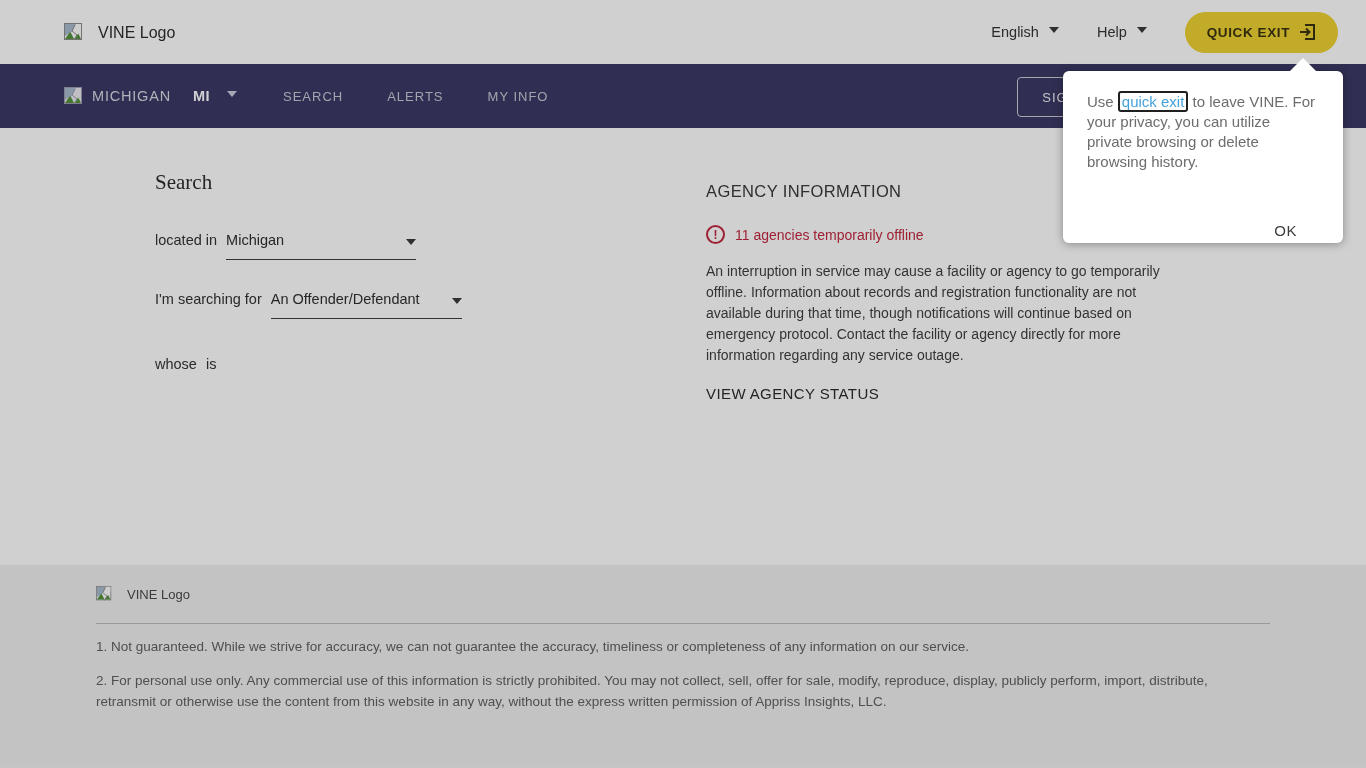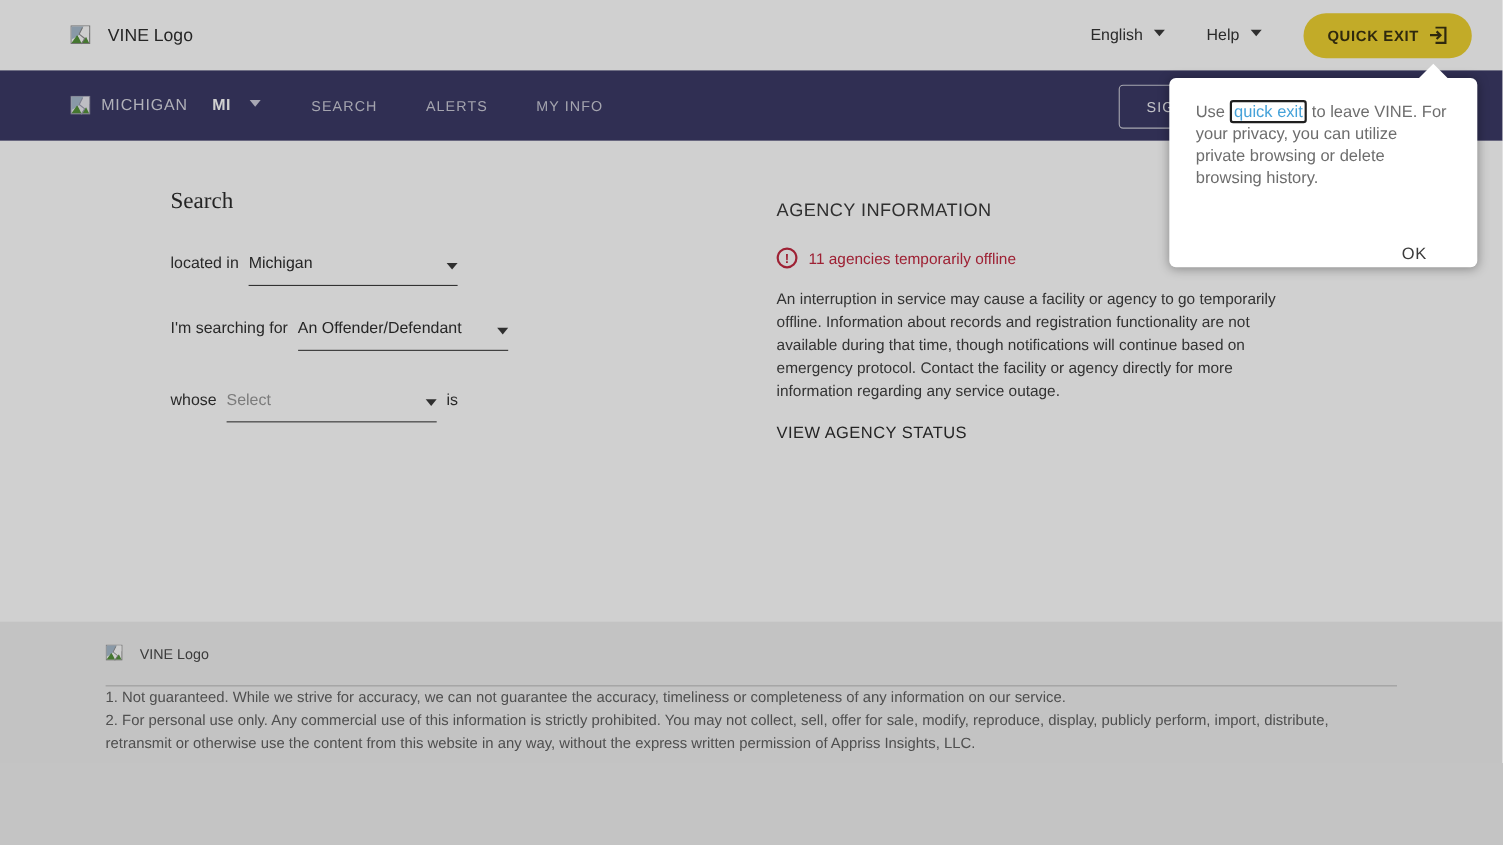--- a/index.html
+++ b/index.html
@@ -46,21 +46,21 @@
   .alert-icon { width:19px; height:19px; border:2px solid #c22940; border-radius:50%; display:flex; align-items:center; justify-content:center; font-size:12px; font-weight:bold; flex:0 0 auto; }
   .agency-body { margin-top:17px; font-size:14px; line-height:21px; color:#3f3f3f; }
   .agency-status-link { display:inline-block; margin-top:19px; font-size:15px; letter-spacing:0.4px; color:#2d2d2d; cursor:pointer; text-decoration:none; }
 
   
   .footer { height:203px; background:#f0f0f0; padding:21px 96px 0 96px; }
   .footer .logo-wrap { font-size:13px; color:#4a4a4a; }
   .footer-divider { border:none; border-top:1px solid #bdbdbd; margin-top:21px; }
   .footer-text { font-size:13.5px; color:#616161; line-height:1.55; }
   .footer-intro { margin-top:27px; }
-  .footer-item { }
+  .footer-item { margin-top:13px; }
 
   
   .tooltip { position:absolute; left:1063px; top:71px; width:280px; height:172px; background:#ffffff; border-radius:6px; box-shadow:0 1px 10px rgba(0,0,0,0.35); z-index:60; padding:21px 24px; }
   .tooltip-arrow { position:absolute; top:-13px; left:227px; width:0; height:0; border-left:13px solid transparent; border-right:13px solid transparent; border-bottom:13px solid #ffffff; }
   .tooltip-body { font-size:15px; line-height:20px; color:#6d6d6d; }
   .quick-exit-link { color:#45a2d9; text-decoration:none; border:2px solid #1f1f1f; border-radius:3px; padding:0 2px; cursor:pointer; }
   .tooltip-ok { position:absolute; right:46px; bottom:4px; background:none; border:none; font-family:inherit; font-size:15px; color:#3c3c3c; letter-spacing:0.5px; cursor:pointer; }
 
   .broken-img { flex:0 0 auto; }
 </style>
@@ -137,24 +137,20 @@
     <div class="form-row r1">
       <span>I'm searching for</span>
       <span class="dd-field w1">
         <span class="dd-val">An Offender/Defendant</span>
         <span class="caret"></span>
       </span>
     </div>
 
     <div class="form-row r3">
       <span>whose</span>
-      <span class="dd-field w3">
-        <span class="dd-val placeholder">Select</span>
-        <span class="caret"></span>
-      </span>
       <span>is</span>
     </div>
   </section>
 
   <section class="agency-col">
     <h2 class="agency-title">AGENCY INFORMATION</h2>
     <div class="agency-alert">
       <span class="alert-icon">!</span>
       <span>11 agencies temporarily offline</span>
     </div>

